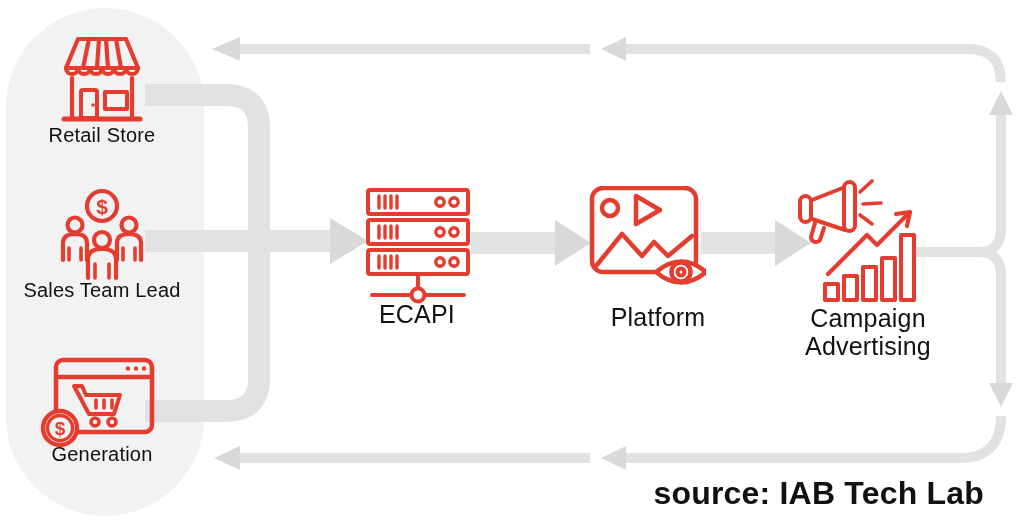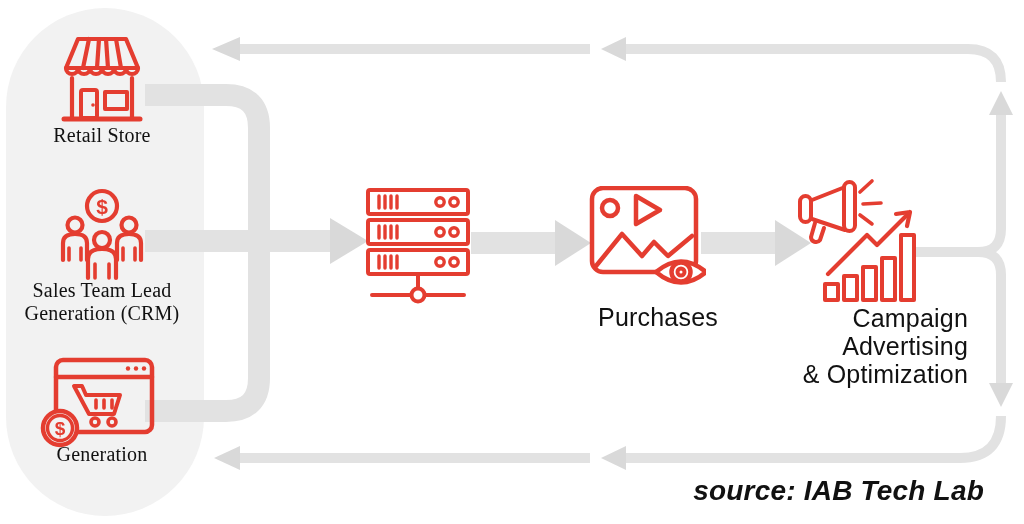--- a/index.html
+++ b/index.html
@@ -25,25 +25,25 @@
   .rfill{fill:var(--red,#e43d30);stroke:none;}
   .dollar{
     fill:var(--red,#e43d30);stroke:none;font-weight:bold;
     font-family:"Liberation Sans",sans-serif;text-anchor:middle;
   }
   .node-icon{position:absolute;}
   .node-label{
     position:absolute;text-align:center;font-weight:500;letter-spacing:.2px;
     color:var(--text,#111);
   }
-  .lbl-small{font-size:20px;line-height:23px;font-family:Liberation Serif, serif;}
+  .lbl-small{font-size:20px;line-height:23px;}
   .lbl-big{font-size:25px;line-height:28px;}
   .credit{
-    position:absolute;right:40px;top:475px;font-size:28px;font-weight:700;
-    font-style:italic;color:var(--text,#111);letter-spacing:.2px;
+    position:absolute;right:40px;top:475px;font-size:32px;font-weight:700;
+    color:var(--text,#111);letter-spacing:.2px;
   }
 </style>
 </head>
 <body>
 
 <div class="stage">
 
   <div class="pill"></div>
 
   <svg class="layer" width="1024" height="524" viewBox="0 0 1024 524">
@@ -111,21 +111,20 @@
     <path class="rs" stroke-width="3.6" d="M15 64 V76 M27 64 V76"></path>
     <circle class="rs pfill" stroke-width="4.2" cx="75" cy="41" r="7.5"></circle>
     <path class="rs pfill" stroke-width="4.2" d="M63 76 V59 q0 -9 12 -9 q12 0 12 9 V76"></path>
     <path class="rs" stroke-width="3.6" d="M69 64 V76 M81 64 V76"></path>
     <circle class="rs pfill" stroke-width="4.2" cx="48" cy="56" r="8"></circle>
     <path class="rs pfill" stroke-width="4.2" d="M34 94 V75 q0 -10 14 -10 q14 0 14 10 V94"></path>
     <path class="rs" stroke-width="3.6" d="M41 80 V94 M55 80 V94"></path>
   </svg>
   <div class="node-label lbl-small" style="left:2px;top:279px;width:200px;">
     <div>Sales Team Lead</div>
-    <div>Generation (CRM)</div>
   </div>
 
   <svg class="node-icon" style="left:40px;top:356px;" width="116" height="100" viewBox="0 0 116 100">
     <rect class="rs" stroke-width="4.5" x="16" y="4" width="96" height="72" rx="7"></rect>
     <path class="rs" stroke-width="4.5" d="M16 21 H112"></path>
     <circle class="rfill" cx="88" cy="12.5" r="2.2"></circle>
     <circle class="rfill" cx="96" cy="12.5" r="2.2"></circle>
     <circle class="rfill" cx="104" cy="12.5" r="2.2"></circle>
     <path class="rs" stroke-width="4" d="M34 30 h8 l4 9 h34 l-6 19 h-25 z"></path>
     <path class="rs" stroke-width="3.6" d="M56 44 V52 M64 44 V52 M72 44 V52"></path>
@@ -149,51 +148,53 @@
     <circle class="rs" stroke-width="3.4" cx="74" cy="14" r="4.2"></circle>
       <circle class="rs" stroke-width="3.4" cx="88" cy="14" r="4.2"></circle>
     <circle class="rs" stroke-width="3.4" cx="74" cy="44" r="4.2"></circle>
       <circle class="rs" stroke-width="3.4" cx="88" cy="44" r="4.2"></circle>
     <circle class="rs" stroke-width="3.4" cx="74" cy="74" r="4.2"></circle>
       <circle class="rs" stroke-width="3.4" cx="88" cy="74" r="4.2"></circle>
     <path class="rs" stroke-width="4" d="M52 86 V100"></path>
     <circle class="rs" stroke-width="4" cx="52" cy="107" r="6.5"></circle>
     <path class="rs" stroke-width="4" d="M6 107 H45 M59 107 H98"></path>
   </svg>
+  <div class="node-label lbl-big" style="left:347px;top:300px;width:140px;">
+    <span>ECAPI</span>
+  </div>
 
   <svg class="node-icon" style="left:586px;top:186px;" width="120" height="112" viewBox="0 0 120 112">
     <rect class="rs" stroke-width="4.5" x="6" y="2" width="104" height="84" rx="11"></rect>
     <circle class="rs" stroke-width="4.5" cx="24" cy="22" r="8"></circle>
     <path class="rs" stroke-width="4.5" d="M50 10 L74 24 L50 38 Z"></path>
     <path class="rs" stroke-width="4.5" d="M10 80 L36 48 L56 70 L68 56 L82 70 L106 50"></path>
     <path class="rs wfill" stroke-width="4.5" d="M70 86 Q95 65 120 86 Q95 107 70 86 Z"></path>
     <circle class="rs" stroke-width="4.5" cx="95" cy="86" r="9.5"></circle>
     <circle class="rs" stroke-width="4" cx="95" cy="86" r="3.5"></circle>
   </svg>
   <div class="node-label lbl-big" style="left:558px;top:303px;width:200px;">
-    <div>Purchases</div>
+    <div>Platform</div>
   </div>
 
   <svg class="node-icon" style="left:792px;top:170px;" width="136" height="136" viewBox="0 0 136 136">
     <path class="rs" stroke-width="4" d="M20 30 L53 17 M20 49 L53 60"></path>
     <rect class="rs wfill" stroke-width="4" x="8" y="26" width="11" height="26" rx="5.5"></rect>
     <rect class="rs wfill" stroke-width="4" x="52" y="12" width="11" height="49" rx="5.5"></rect>
     <path class="rs" stroke-width="4" d="M23 53 l-4 14 a5 5 0 0 0 9 3 l4 -12"></path>
     <path class="rs" stroke-width="3.6" d="M68 22 L80 11 M71 34 L89 33 M68 45 L80 54"></path>
     <rect class="rs" stroke-width="4" x="33" y="114" width="13" height="16"></rect>
     <rect class="rs" stroke-width="4" x="52" y="106" width="13" height="24"></rect>
     <rect class="rs" stroke-width="4" x="71" y="97" width="13" height="33"></rect>
     <rect class="rs" stroke-width="4" x="90" y="88" width="13" height="42"></rect>
     <rect class="rs" stroke-width="4" x="109" y="65" width="13" height="65"></rect>
     <path class="rs" stroke-width="4.2" d="M36 104 L75 65 L85 75 L116 44"></path>
     <path class="rs" stroke-width="4.2" d="M118 42 L104 44 M118 42 L115 56"></path>
   </svg>
-  <div class="node-label lbl-big" style="left:768px;top:304px;width:200px;text-align:right;">
+  <div class="node-label lbl-big" style="left:768px;top:304px;width:200px;">
     <div>Campaign</div>
     <div>Advertising</div>
-    <div>&amp; Optimization</div>
   </div>
 
   <div class="credit">
     <span>source: IAB Tech Lab</span>
   </div>
 
 </div>
 
 </body></html>

